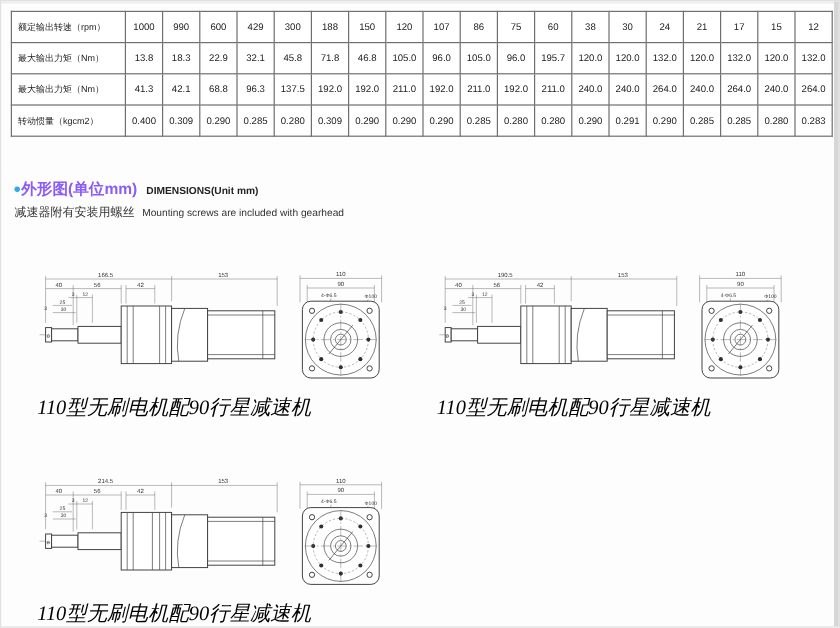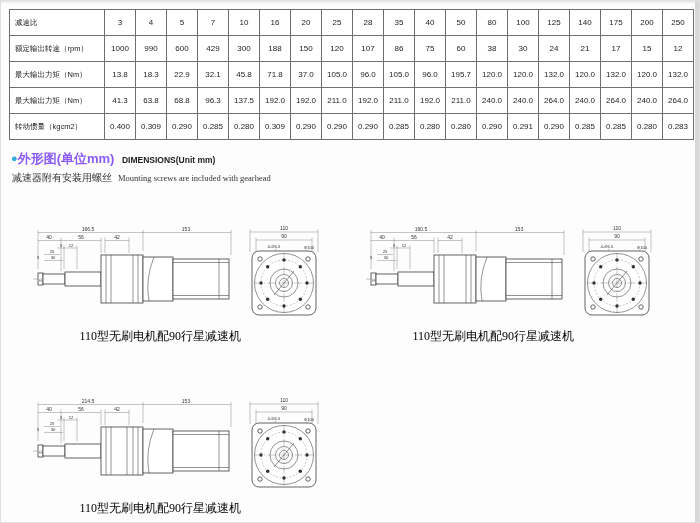--- a/index.html
+++ b/index.html
@@ -34,34 +34,35 @@
     padding-left:5px;
     font-size:7.5px;
     letter-spacing:0;
   }
 
   
   .dim-heading { position:absolute; left:10px; top:148px; white-space:nowrap; }
   .dim-heading .bullet { color:#35aade; font-size:11px; vertical-align:1px; }
   .dim-heading .cn { font-size:13px; font-weight:bold; color:#8b5cf6; }
   .dim-heading .en { font-size:8.5px; font-weight:bold; color:#222; margin-left:3px; }
-  .dim-note { position:absolute; left:11px; top:166px; white-space:nowrap;font-family:Liberation Serif, serif; }
+  .dim-note { position:absolute; left:11px; top:166px; white-space:nowrap; }
   .dim-note .cn { font-size:10px; color:#333; }
   .dim-note .en { font-size:8.5px; color:#333; margin-left:2px; }
 
   
   .drawing { position:absolute; width:300px; height:135px; }
   .drawing svg { position:absolute; overflow:visible; }
   .side-svg { left:0; top:0; width:210px; height:82px; }
   .front-svg { left:212px; top:0; width:82px; height:106px; }
   .caption {
     position:absolute; left:0; top:103px; width:210px;
-    text-align:right; font-size:12px; color:#000;
+    text-align:right; font-size:17px; color:#000;
     font-family:"Liberation Serif", serif;
     white-space:nowrap;
+    font-style:italic;
   }
   #drawingA { left:30px; top:224px; }
   #drawingB { left:363px; top:224px; }
   #drawingC { left:30px; top:396px; }
 
   svg text { font-family:"Liberation Sans", sans-serif; fill:#333; }
   .dimtxt { font-size:5px; }
   .dimtxt-sm { font-size:4.2px; }
   .ln { stroke:#4a4a4a; stroke-width:0.6; fill:none; }
   .ln-thin { stroke:#5a5a5a; stroke-width:0.35; fill:none; }
@@ -70,42 +71,20 @@
 </style>
 </head>
 <body>
 
 <div class="scan-edge-top"></div>
 <div class="scan-edge-right"></div>
 
 <div class="spec-table-wrap">
   <table class="spec">
       <tbody>
-        <tr>
-          <td class="lbl">减速比</td>
-          <td class="">3</td>
-          <td class="">4</td>
-          <td class="">5</td>
-          <td class="">7</td>
-          <td class="">10</td>
-          <td class="">16</td>
-          <td class="">20</td>
-          <td class="">25</td>
-          <td class="">28</td>
-          <td class="">35</td>
-          <td class="">40</td>
-          <td class="">50</td>
-          <td class="">80</td>
-          <td class="">100</td>
-          <td class="">125</td>
-          <td class="">140</td>
-          <td class="">175</td>
-          <td class="">200</td>
-          <td class="">250</td>
-        </tr>
         <tr>
           <td class="lbl">额定输出转速（rpm）</td>
           <td class="">1000</td>
           <td class="">990</td>
           <td class="">600</td>
           <td class="">429</td>
           <td class="">300</td>
           <td class="">188</td>
           <td class="">150</td>
           <td class="">120</td>
@@ -122,38 +101,38 @@
           <td class="">12</td>
         </tr>
         <tr>
           <td class="lbl">最大输出力矩（Nm）</td>
           <td class="">13.8</td>
           <td class="">18.3</td>
           <td class="">22.9</td>
           <td class="">32.1</td>
           <td class="">45.8</td>
           <td class="">71.8</td>
-          <td class="">37.0</td>
+          <td class="">46.8</td>
           <td class="">105.0</td>
           <td class="">96.0</td>
           <td class="">105.0</td>
           <td class="">96.0</td>
           <td class="">195.7</td>
           <td class="">120.0</td>
           <td class="">120.0</td>
           <td class="">132.0</td>
           <td class="">120.0</td>
           <td class="">132.0</td>
           <td class="">120.0</td>
           <td class="">132.0</td>
         </tr>
         <tr>
           <td class="lbl">最大输出力矩（Nm）</td>
           <td class="">41.3</td>
-          <td class="">63.8</td>
+          <td class="">42.1</td>
           <td class="">68.8</td>
           <td class="">96.3</td>
           <td class="">137.5</td>
           <td class="">192.0</td>
           <td class="">192.0</td>
           <td class="">211.0</td>
           <td class="">192.0</td>
           <td class="">211.0</td>
           <td class="">192.0</td>
           <td class="">211.0</td>

